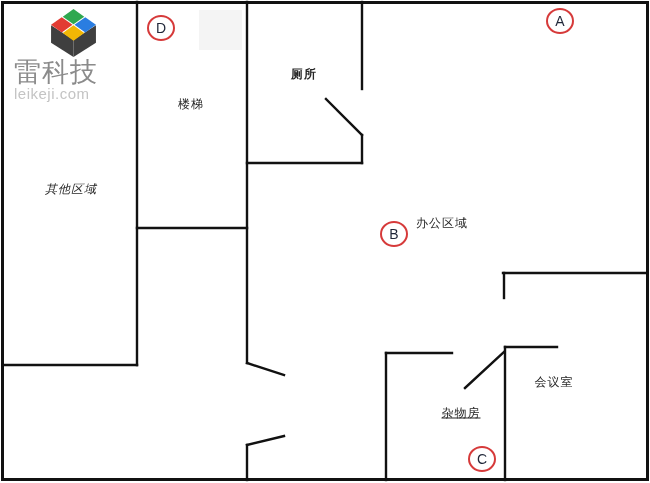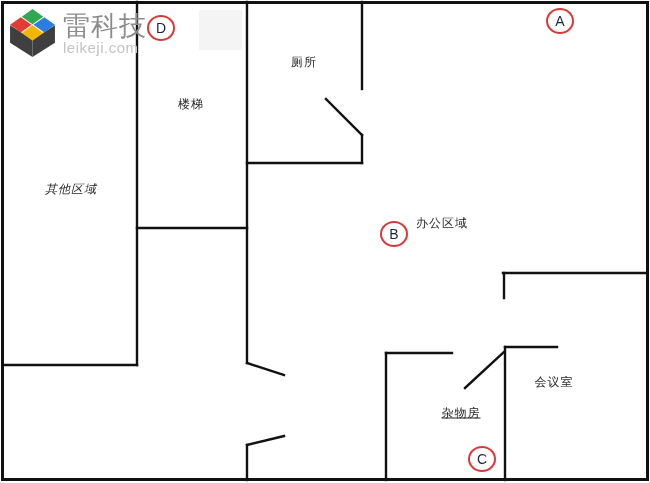--- a/index.html
+++ b/index.html
@@ -9,33 +9,33 @@
     background:#ffffff;
     overflow:hidden;
     font-family:"Liberation Sans","DejaVu Sans",sans-serif;
   }
   .walls{position:absolute;left:0;top:0;width:650px;height:483px;}
   .gray-patch{
     position:absolute;left:199px;top:10px;width:43px;height:40px;
     background:#f4f4f4;
   }
   
-  .logo{position:absolute;left:8px;top:8px;display:flex;align-items:center;}
+  .logo{position:absolute;left:8px;top:8px;display:flex;align-items:flex-end;flex-direction:column;}
   .logo-icon{width:49px;height:49px;flex:0 0 auto;}
   .logo-text{margin-left:6px;line-height:1;}
   .logo-title{font-size:27px;color:#8b8b8b;letter-spacing:1px;margin-top:2px;}
   .logo-domain{font-size:15px;color:#c4c4c4;letter-spacing:0.5px;}
   
   .room-label{
     position:absolute;transform:translate(-50%,-50%);
     font-size:12px;color:#262626;white-space:nowrap;letter-spacing:1px;
   }
   .room-other{left:71px;top:189px;font-style:italic;}
   .room-stairs{left:191px;top:104px;}
-  .room-toilet{left:304px;top:62px;}
+  .room-toilet{left:304px;top:74px;font-weight:bold;}
   .room-office{left:442px;top:223px;}
   .room-meeting{left:554px;top:382px;}
   .room-storage{left:461px;top:413px;text-decoration:underline;}
   
   .marker{
     position:absolute;transform:translate(-50%,-50%);
     width:24px;height:22px;border-radius:50%;
     border:2px solid #d63a3a;
     display:flex;align-items:center;justify-content:center;
     font-size:14px;color:#1f2638;background:transparent;

